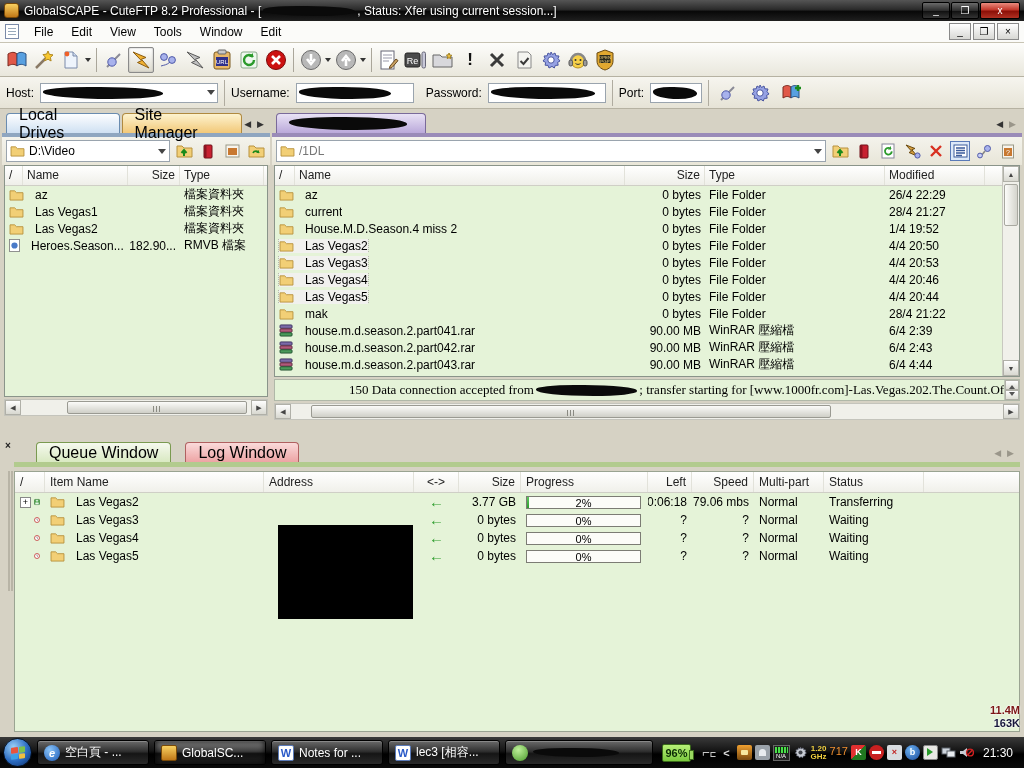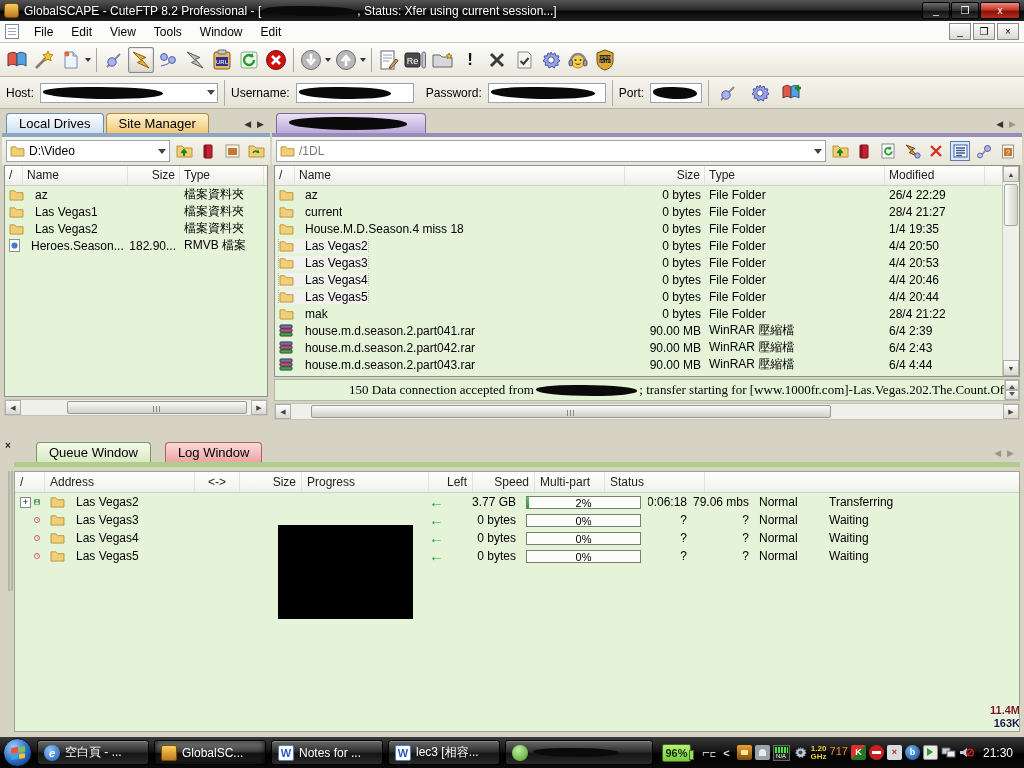--- a/index.html
+++ b/index.html
@@ -39,21 +39,21 @@
 .qcombo{width:178px}
 .combo-arrow{margin-left:auto;width:0;height:0;border:4px solid transparent;border-top:5px solid #444;margin-top:4px}
 .redact{background:#0a0a0a;border-radius:40% 55% 45% 60%;height:12px;display:inline-block}
 .qsep{width:1px;height:26px;background:#b0aca0}
 
 
 .pane{position:absolute;top:111px;height:312px;background:#d6d2c4}
 .pane-local{left:2px;width:268px}
 .pane-remote{left:272px;width:750px}
 .tabstrip{height:22px;display:flex;align-items:flex-end;gap:2px;padding-left:4px;position:relative}
-.tab{height:20px;padding:0 12px;border:1px solid #8a8a8a;border-bottom:none;border-radius:4px 4px 0 0;display:flex;align-items:center;font-size:13px}
+.tab{height:20px;padding:0 12px;border:1px solid #8a8a8a;border-bottom:none;border-radius:4px 4px 0 0;display:flex;align-items:center;font-size:16px}
 .tab-local-active{background:linear-gradient(#fdfeff,#cfe0f2);border-color:#6a8cb0}
 .tab-sitemgr{background:linear-gradient(#fdf3cf,#f2c878);border-color:#b08a40}
 .tab-remote{background:linear-gradient(#e9e2f5,#baa9da);border-color:#7a6a9a;width:150px}
 .tab-queue-active{background:linear-gradient(#f5f9ee,#d9e9c2);border-color:#7a9a50}
 .tab-log{background:linear-gradient(#fadada,#eda4a4);border-color:#b06060}
 .tabscroll{margin-left:auto;display:flex;gap:6px;padding:0 6px 4px 0;color:#333;font-size:9px}
 .tabscroll .dis{color:#9a968a}
 .band{height:4px}
 .band-local{background:#8fa6c0}
 .band-remote{background:#9a8bb8}
@@ -574,26 +574,26 @@
         <div class="fcell r" style="width:80px">0 bytes</div>
         <div class="fcell" style="width:180px">File Folder</div>
         <div class="fcell" style="width:100px">28/4 21:27</div>
       </div>
       <div class="frow">
         <div class="fcell" style="width:350px">
             <span class="namewrap">
               <svg class="svgi" width="15" height="12" viewBox="0 0 16 13">
                 <path d="M1 2h5l2 2h7v8H1z" fill="#f2cf76" stroke="#b8923e"></path>
               </svg>
-              <span>House.M.D.Season.4 miss 18</span>
+              <span>House.M.D.Season.4 miss 2</span>
             </span>
           </div>
         <div class="fcell r" style="width:80px">0 bytes</div>
         <div class="fcell" style="width:180px">File Folder</div>
-        <div class="fcell" style="width:100px">1/4 19:35</div>
+        <div class="fcell" style="width:100px">1/4 19:52</div>
       </div>
       <div class="frow sel">
         <div class="fcell" style="width:350px">
             <span class="namewrap">
               <svg class="svgi" width="15" height="12" viewBox="0 0 16 13">
                 <path d="M1 2h5l2 2h7v8H1z" fill="#f2cf76" stroke="#b8923e"></path>
               </svg>
               <span>Las Vegas2</span>
             </span>
           </div>
@@ -737,20 +737,21 @@
       <div class="tab tab-log">Log Window</div>
       <div class="tabscroll">
           <span class="dis">◀</span>
           <span class="dis">▶</span>
         </div>
     </div>
     <div class="q-band"></div>
     <div class="q-table">
       <div class="q-head">
         <div class="qc qc-icon">/</div>
+        <div class="qc qc-item">Item Name</div>
         <div class="qc qc-addr">Address</div>
         <div class="qc qc-dir">&lt;-&gt;</div>
         <div class="qc qc-size">Size</div>
         <div class="qc qc-prog">Progress</div>
         <div class="qc qc-left">Left</div>
         <div class="qc qc-speed">Speed</div>
         <div class="qc qc-multi">Multi-part</div>
         <div class="qc qc-status">Status</div>
       </div>
       <div class="q-row">

